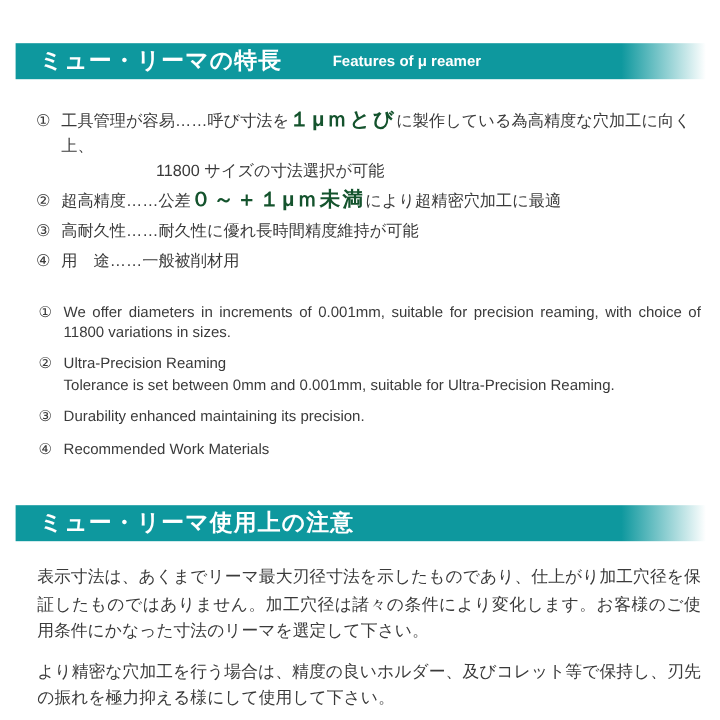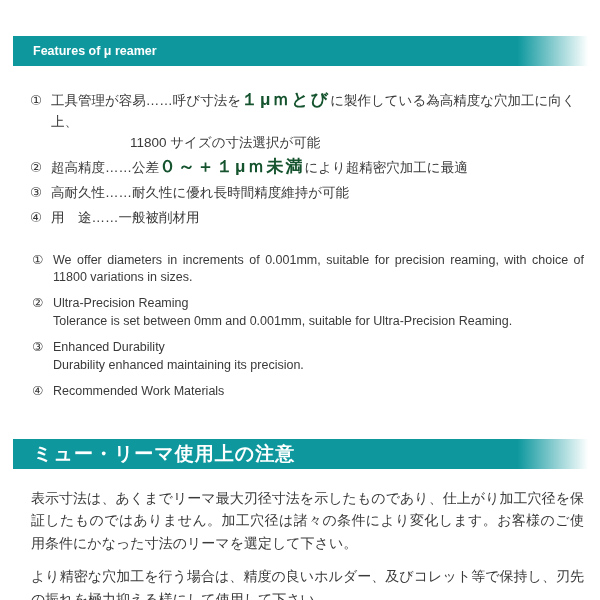--- a/index.html
+++ b/index.html
@@ -28,21 +28,21 @@
     font-weight:bold;
     font-size:19px;
     letter-spacing:1px;
     margin-left:20px;
     white-space:nowrap;
   }
   .bar-title-en{
     color:#ffffff;
     font-weight:bold;
     font-size:12.5px;
-    margin-left:20px;
+    margin-left:42px;
     white-space:nowrap;
   }
   
   .jp-list{
     margin:24px 16px 0 30px;
     font-size:13.5px;
     line-height:21px;
   }
   .jp-item{
     display:flex;
@@ -87,20 +87,21 @@
     font-size:14px;
     line-height:22.5px;
     text-align:justify;
   }
   .attention-text .para{margin:0 0 11px 0;}
 </style>
 </head>
 <body>
 
 <div class="bar bar1">
+  <span class="bar-title-jp">ミュー・リーマの特長</span>
   <span class="bar-title-en">Features of μ reamer</span>
 </div>
 
 <div class="jp-list">
 
   <div class="jp-item">
     <span class="num">①</span>
     <div class="jp-text"><span>工具管理が容易……呼び寸法を</span><span class="hl">１μｍとび</span><span>に製作している為高精度な穴加工に向く上、</span><span class="line2">11800 サイズの寸法選択が可能</span></div>
   </div>
 
@@ -134,21 +135,20 @@
     <span class="num">②</span>
     <div class="en-content">
       <div class="en-title">Ultra-Precision Reaming</div>
       <div class="en-body">Tolerance is set between 0mm and 0.001mm, suitable for Ultra-Precision Reaming.</div>
     </div>
   </div>
 
   <div class="en-item">
     <span class="num">③</span>
     <div class="en-content">
-      <div class="en-title">Enhanced Durability</div>
       <div class="en-body">Durability enhanced maintaining its precision.</div>
     </div>
   </div>
 
   <div class="en-item">
     <span class="num">④</span>
     <div class="en-content">
       <div class="en-title">Recommended Work Materials</div>
     </div>
   </div>

